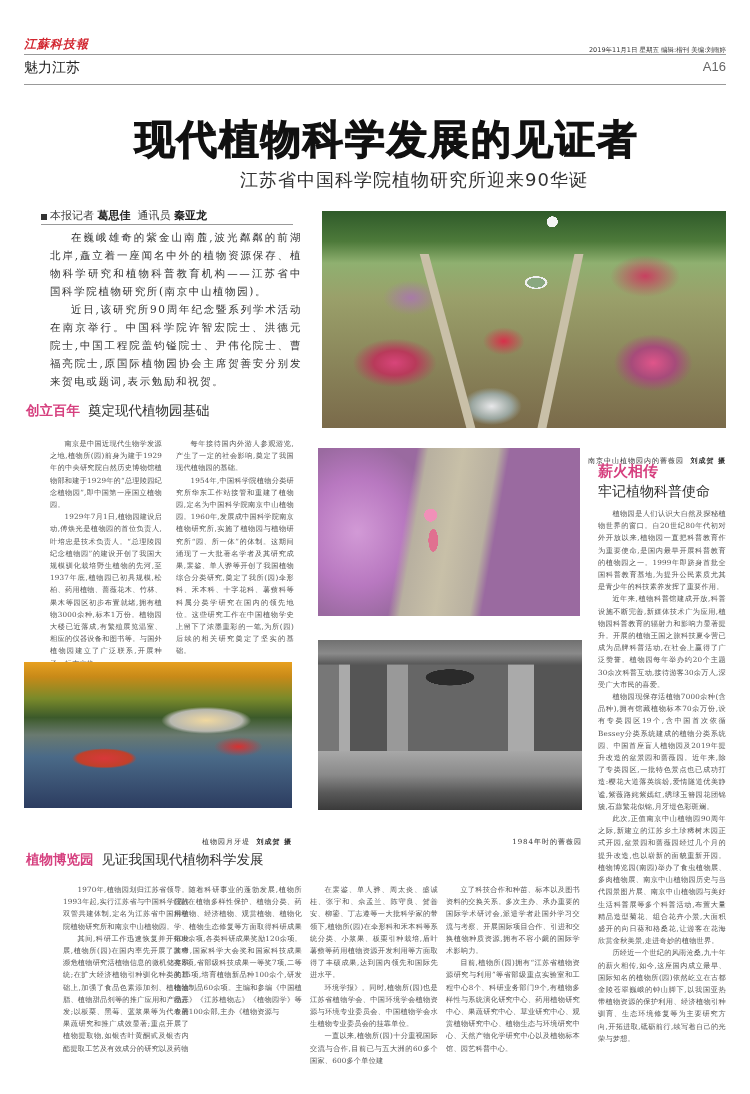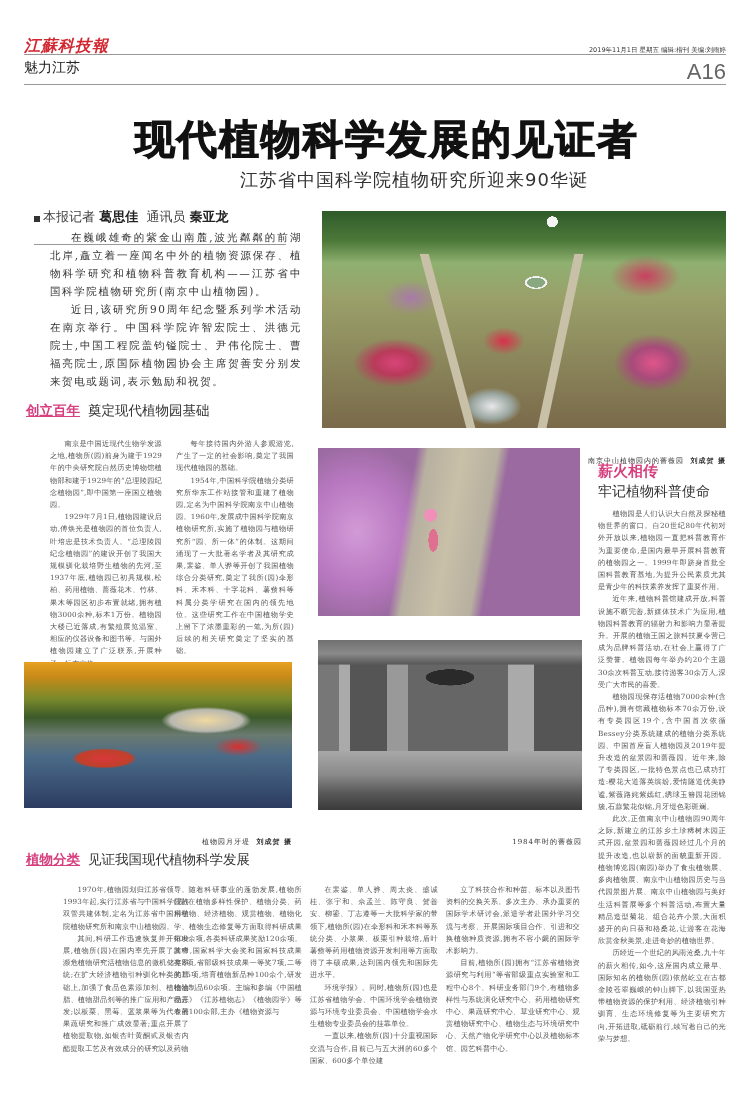--- a/index.html
+++ b/index.html
@@ -1,27 +1,27 @@
 <!DOCTYPE html>
 <html><head>
 <meta charset="utf-8">
 <style>
   * { box-sizing: border-box; margin: 0; padding: 0; }
   html, body { width: 750px; height: 1094px; background: #fff; overflow: hidden; }
   body { position: relative; font-family: "DejaVu Serif", "Liberation Serif", serif; color: #333; }
   .abs { position: absolute; }
-  .masthead { left: 24px; top: 36px; font-family: Liberation Mono, monospace; font-weight: bold; font-style: italic; color: #d22630; font-size: 16px; letter-spacing: 1px; }
+  .masthead { left: 24px; top: 36px; font-family: Liberation Mono, monospace; font-weight: bold; font-style: italic; color: #d22630; font-size: 12px; letter-spacing: 1px; }
   .dateline { right: 24px; top: 46px; font-family: "DejaVu Sans", sans-serif; font-size: 6.5px; color: #333; }
   .rule1 { left: 24px; right: 24px; top: 54px; height: 1px; background: #999; }
   .section-name { left: 24px; top: 59px; font-family: "DejaVu Sans", sans-serif; font-weight: normal; font-size: 14px; color: #222; }
-  .page-no { right: 24px; top: 59px; font-family: "Liberation Sans", sans-serif; font-size: 22px; color: #666; }
+  .page-no { right: 24px; top: 59px; font-family: "Liberation Sans", sans-serif; font-size: 13px; color: #666; }
   .rule2 { left: 24px; right: 24px; top: 84px; height: 1px; background: #999; }
   .headline { left: 0; width: 750px; top: 112px; text-align: center; font-family: "DejaVu Sans", sans-serif; font-weight: 900; font-size: 40px; letter-spacing: 2px; color: #111; padding-left: 24px; -webkit-text-stroke: 1.2px #111; }
   .subhead { left: 0; width: 738px; top: 168px; text-align: center; font-family: "DejaVu Sans", sans-serif; font-size: 18px; color: #333; letter-spacing: 1px; margin-left: 45px; }
-  .byline { left: 34px; top: 208px; width: 252px; font-family: "DejaVu Sans", sans-serif; font-size: 13px; color: #444; border-bottom: 1px solid #999; padding-bottom: 18px; }
+  .byline { left: 41px; top: 208px; width: 252px; font-family: "DejaVu Sans", sans-serif; font-size: 11px; color: #444; border-bottom: 1px solid #999; padding-bottom: 1px; }
   .byline b { color: #222; }
   .byline .sq { display: inline-block; width: 6px; height: 6px; background: #333; margin-right: 3px; vertical-align: -0.5px; }
   .lead { left: 50px; top: 228px; width: 252px; font-size: 10.5px; line-height: 18px; color: #333; letter-spacing: 1.6px; text-align: justify; }
   .lead p { text-indent: 2em; }
   .photo { overflow: hidden; }
   .photo-rose { left: 322px; top: 211px; width: 404px; height: 217px;
     background:
       radial-gradient(ellipse 16px 9px at 53% 33%, #8aa880 0 55%, #f0f0f0 56% 70%, transparent 72%),
       radial-gradient(circle 9px at 57% 5%, #f4f4f4 0 60%, transparent 62%),
       radial-gradient(ellipse 60px 35px at 18% 70%, #d8457a 0, #b83a5a 35%, transparent 70%),
@@ -51,21 +51,21 @@
     background:
       linear-gradient(180deg, #707070 0%, #8a8a8a 8%, #5a5a5a 14%, transparent 15%),
       radial-gradient(ellipse 30px 10px at 50% 22%, #2a2a2a 0 80%, transparent 82%),
       linear-gradient(90deg, #777 0 8%, #aaa 8% 12%, #555 12% 26%, #999 26% 34%, #666 34% 72%, #aaa 72% 82%, #555 82% 100%),
       #777;
     filter: grayscale(1); }
   .bw-ground { left: 0; right: 0; bottom: 0; height: 35%; background: linear-gradient(180deg, #a8a8a8 0%, #8a8a8a 40%, #5a5a5a 70%, #3a3a3a 100%); }
   .caption { font-size: 7px; color: #333; letter-spacing: 1px; text-align: right; margin-top: 24px; }
   .caption b { font-family: "DejaVu Sans", sans-serif; }
   .sec-head { font-family: "DejaVu Sans", sans-serif; font-size: 13.5px; color: #333; white-space: nowrap; }
-  .sec-head .accent { color: #d6407f; font-weight: bold; margin-right: 8px; text-decoration: underline; }
+  .sec-head .accent { color: #d6407f; font-weight: bold; margin-right: 8px; }
   .side-head { left: 598px; top: 462px; font-family: "DejaVu Sans", sans-serif; }
   .side-head .accent { color: #d6407f; font-weight: bold; font-size: 15px; display: block; }
   .side-head .sub { color: #333; font-size: 14px; display: block; margin-top: 2px; font-family: Liberation Mono, monospace; }
   .col { font-size: 7.2px; line-height: 12.2px; color: #555; text-align: justify; letter-spacing: 0.2px; }
   .col p { text-indent: 2em; }
 </style>
 </head>
 <body>
 
 <div class="abs masthead">江蘇科技報</div>
@@ -135,21 +135,21 @@
 </div>
 
 <div class="abs photo photo-bw">
   <div class="abs bw-ground"></div>
 </div>
 <div class="abs caption" style="left:318px; top:813px; width:264px;">
   <span>1984年时的蔷薇园</span>
 </div>
 
 <div class="abs sec-head" style="left:26px; top:851px;">
-  <span class="accent">植物分类</span><span>见证我国现代植物科学发展</span>
+  <span class="accent">植物博览园</span><span>见证我国现代植物科学发展</span>
 </div>
 
 <div class="abs col" style="left:40px; top:884px; width:126px;margin-left:23px;">
   <p>1970年,植物园划归江苏省领导。1993年起,实行江苏省与中国科学院的双管共建体制,定名为江苏省中国科学院植物研究所和南京中山植物园。</p>
   <p>其间,科研工作迅速恢复并开拓发展,植物所(园)在国内率先开展了珍稀濒危植物研究活植物信息的微机储存系统;在扩大经济植物引种驯化种类的基础上,加强了食品色素添加剂、植物油脂、植物甜品剂等的推广应用和产品开发;以板栗、黑莓、蓝浆果等为代表的果蔬研究和推广成效显著;重点开展了植物提取物,如银杏叶黄酮甙及银杏内酯提取工艺及有效成分的研究以及药物</p>
 </div>
 <div class="abs col" style="left:174px; top:884px; width:128px;">
   <p>随着科研事业的蓬勃发展,植物所(园)在植物多样性保护、植物分类、药用植物、经济植物、观赏植物、植物化学、植物生态修复等方面取得科研成果600余项,各类科研成果奖励120余项。其中,国家科学大会奖和国家科技成果奖8项,省部级科技成果一等奖7项,二等奖15项,培育植物新品种100余个,研发植物制品60余项。主编和参编《中国植物志》《江苏植物志》《植物园学》等专著100余部,主办《植物资源与</p>
 </div>
 <div class="abs col" style="left:310px; top:884px; width:128px;">

